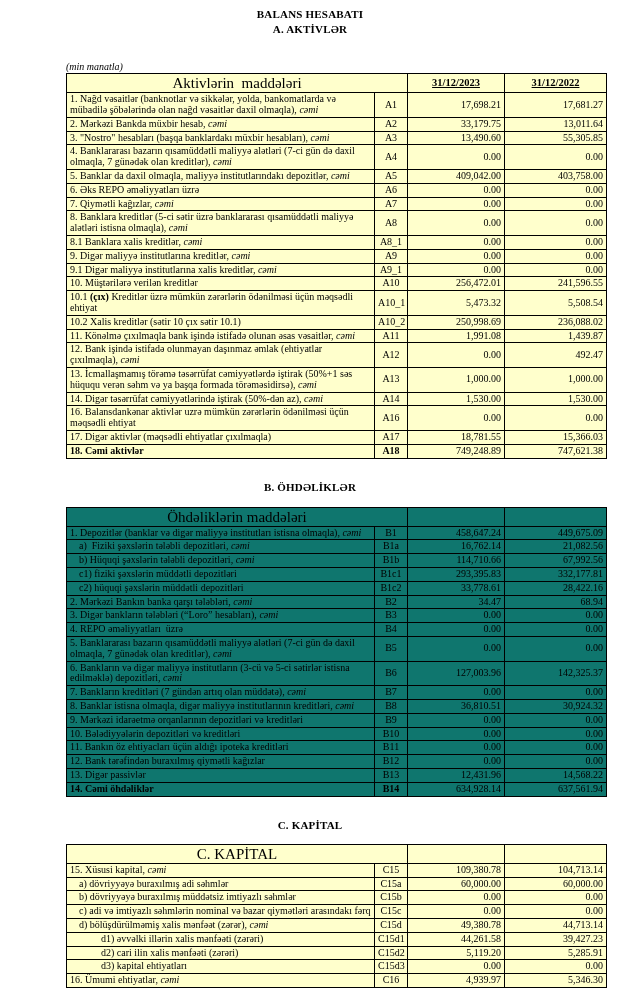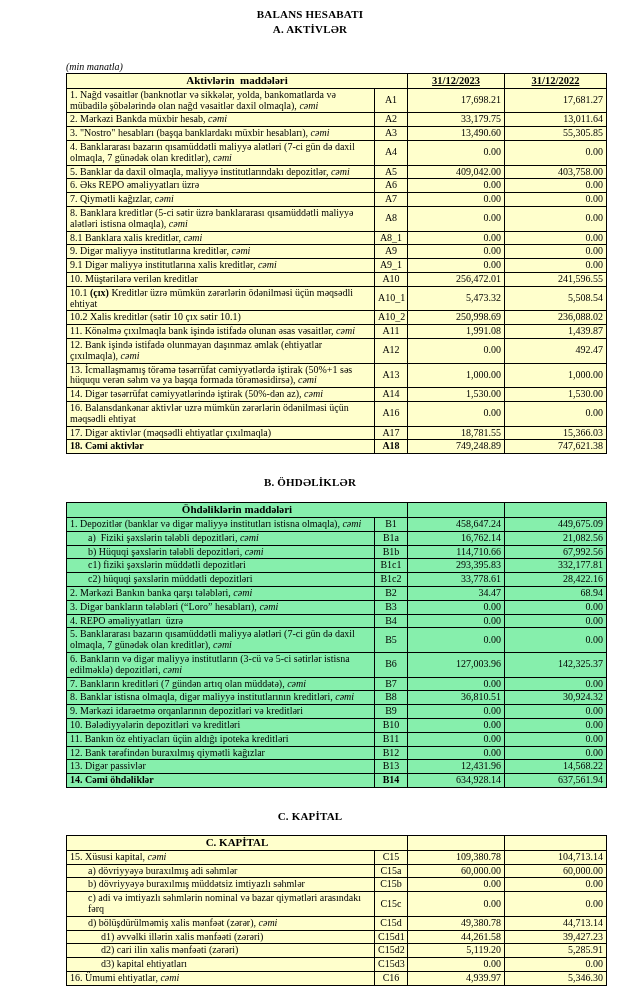--- a/index.html
+++ b/index.html
@@ -24,26 +24,26 @@
     width:540px;border-collapse:collapse;table-layout:fixed;
     font-size:10px;margin:0;
   }
   table.bs td,table.bs th{
     border:1px solid #000;
     padding:1px 3px;
     line-height:1.08;
     vertical-align:middle;
     overflow:hidden;
   }
-  table.bs th.hdr{text-align:center;font-weight:bold;white-space:pre-wrap;font-size:11px;}
+  table.bs th.hdr{text-align:center;font-weight:normal;white-space:pre-wrap;font-size:15px;}
   table.bs th.date{text-align:center;font-weight:bold;text-decoration:underline;font-size:10.5px;}
   td.label{text-align:left;white-space:pre-wrap;}
   td.code{text-align:center;}
   td.val{text-align:right;}
-  td.label.ind1{padding-left:21px;}
+  td.label.ind1{padding-left:12px;}
   td.label.ind2{padding-left:34px;}
   tr.bold td.label, tr.bold td.code{font-weight:bold;}
   .tbl-wrap-b{margin-top:14px;}
   .tbl-wrap-c{margin-top:13px;}
 </style>
 </head>
 <body>
 
 <div class="doc">
 
@@ -190,21 +190,21 @@
             <td class="code">A18</td>
             <td class="val">749,248.89</td>
             <td class="val">747,621.38</td>
           </tr>
         </tbody>
       </table>
   </div>
 
   <h2 class="mid">B. ÖHDƏLİKLƏR</h2>
   <div class="content tbl-wrap-b">
-    <table class="bs" style="background: #86efac;">
+    <table class="bs" style="background: #0f766e;">
         <colgroup>
           <col style="width:308px">
           <col style="width:33px">
           <col style="width:97px">
           <col style="width:102px">
         </colgroup>
         <tbody>
           <tr>
             <th class="hdr" colspan="2">Öhdəliklərin maddələri</th>
             <th class="date"></th>

